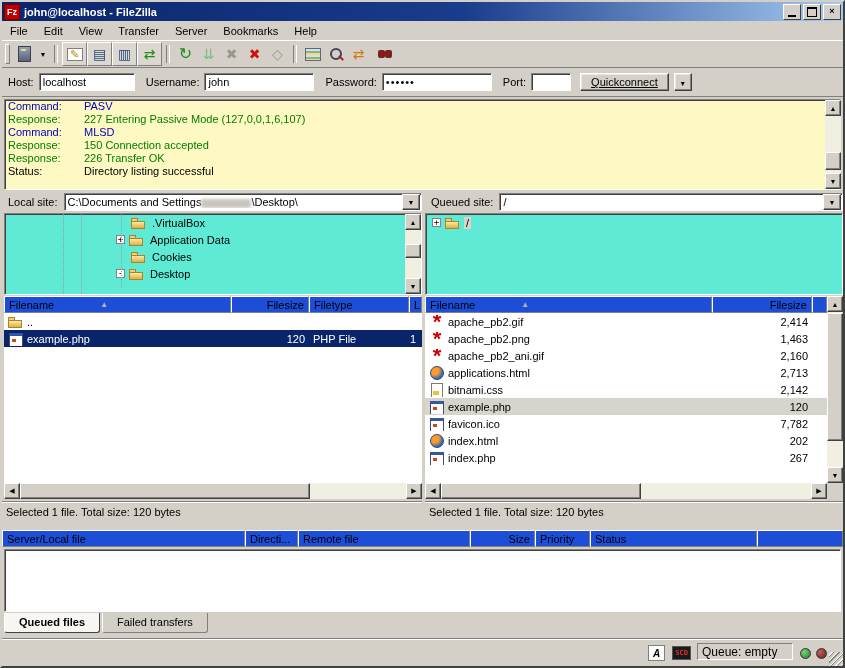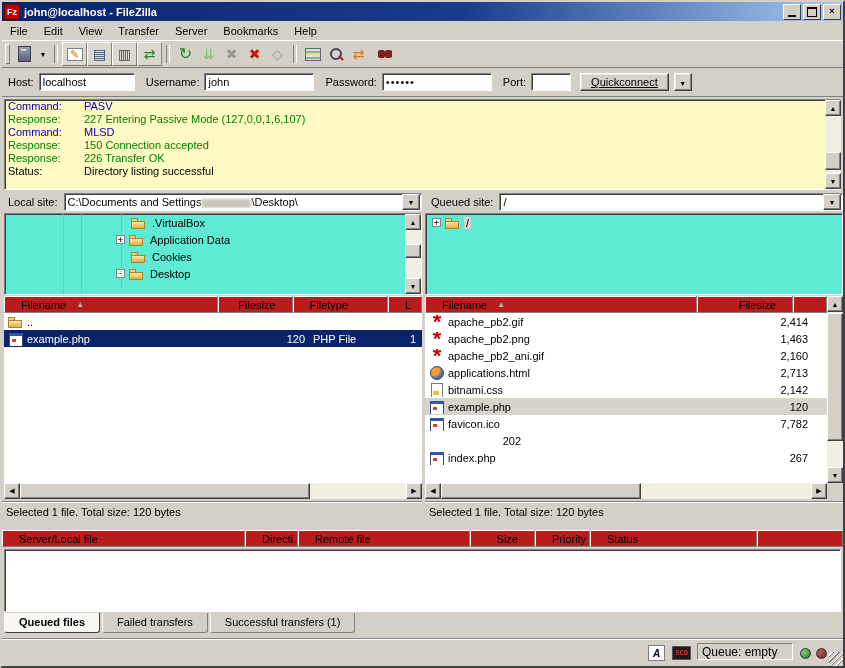--- a/index.html
+++ b/index.html
@@ -97,22 +97,22 @@
   .ficon[data-icon="firefox"]:before{content:"";width:12px;height:12px;border-radius:50%;
     background:radial-gradient(circle at 30% 30%,#ff9a2a 35%,#3366bb 70%);border:1px solid #23467e;}
   .ficon[data-icon="css"]:before{content:"";position:absolute;left:2px;top:0px;width:10px;height:13px;
     background:#fff;border:1px solid #7a7a7a;}
   .ficon[data-icon="css"]:after{content:"";position:absolute;left:4px;top:8px;width:6px;height:4px;background:#e8c43a;}
   .ficon[data-icon="winpage"]:before{content:"";position:absolute;left:1px;top:1px;width:12px;height:11px;
     background:#fff;border:1px solid #44486e;border-top:3px solid #3355aa;}
   .ficon[data-icon="winpage"]:after{content:"";position:absolute;left:4px;top:7px;width:4px;height:3px;background:#cc4422;}
   
   .listheader{display:flex;position:absolute;height:17px;}
-  .hcell{background:#b91c1c;border:1px solid;border-color:#fff #808080 #808080 #fff;
-    box-sizing:border-box;padding:1px 16px;display:flex;align-items:center;overflow:hidden;white-space:nowrap;}
+  .hcell{background:#1d4ed8;border:1px solid;border-color:#fff #808080 #808080 #fff;
+    box-sizing:border-box;padding:1px 4px;display:flex;align-items:center;overflow:hidden;white-space:nowrap;gap:36px;}
   .hcell.right{justify-content:flex-end;}
   .sortarrow{color:#b8b4a8;font-size:8px;margin-left:10px;}
   .listbody{background:#fff;position:absolute;overflow:hidden;}
   .lrow{height:17px;display:flex;align-items:center;white-space:nowrap;}
   .lcell{padding:0 4px;box-sizing:border-box;overflow:hidden;flex:none;display:flex;align-items:center;}
   .lcell.right{justify-content:flex-end;}
   .lrow.selblue{background:#0a246a;color:#fff;}
   .lrow.selgray{background:#d7d4cc;}
   .statusline{position:absolute;height:20px;display:flex;align-items:center;padding:0 4px;
     border-top:1px solid #808080;box-shadow:0 1px 0 #fff inset;box-sizing:border-box;}
@@ -455,20 +455,24 @@
     <div class="lrow">
       <span class="lcell" style="width:287px;">
           <span class="ficon" data-icon="winpage"></span>
           <span>favicon.ico</span>
         </span>
       <span class="lcell right" style="width:100px;">
           <span>7,782</span>
         </span>
     </div>
     <div class="lrow">
+      <span class="lcell" style="width:287px;">
+          <span class="ficon" data-icon="firefox"></span>
+          <span>index.html</span>
+        </span>
       <span class="lcell right" style="width:100px;">
           <span>202</span>
         </span>
     </div>
     <div class="lrow">
       <span class="lcell" style="width:287px;">
           <span class="ficon" data-icon="winpage"></span>
           <span>index.php</span>
         </span>
       <span class="lcell right" style="width:100px;">
@@ -525,21 +529,20 @@
     <span class="hcell" style="flex:1;">
         <span></span>
       </span>
   </div>
 
   <div class="abs queuebody"></div>
 
   <div class="abs tabsrow">
     <span class="tab active">Queued files</span>
     <span class="tab">Failed transfers</span>
-    <span class="tab">Successful transfers (1)</span>
   </div>
 
   <div class="abs statusbar">
     <span class="dtype">A</span>
     <span class="scdbadge">SCD</span>
     <span class="queuebox">
         <span>Queue: empty</span>
       </span>
     <span class="led green"></span>
     <span class="led red"></span>

